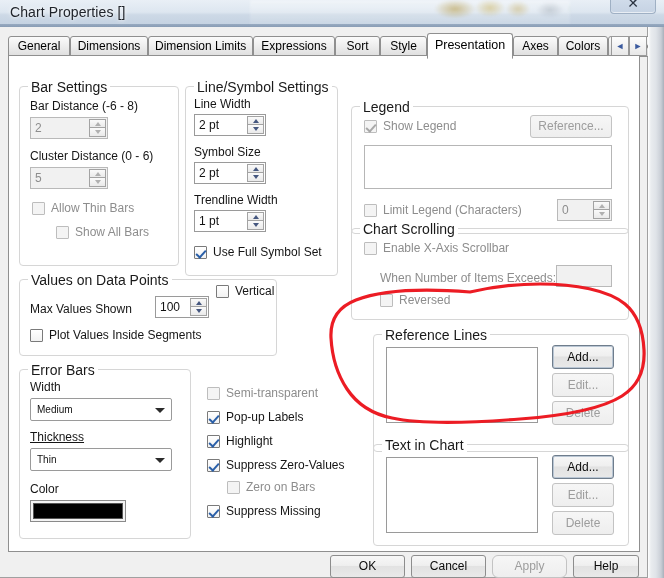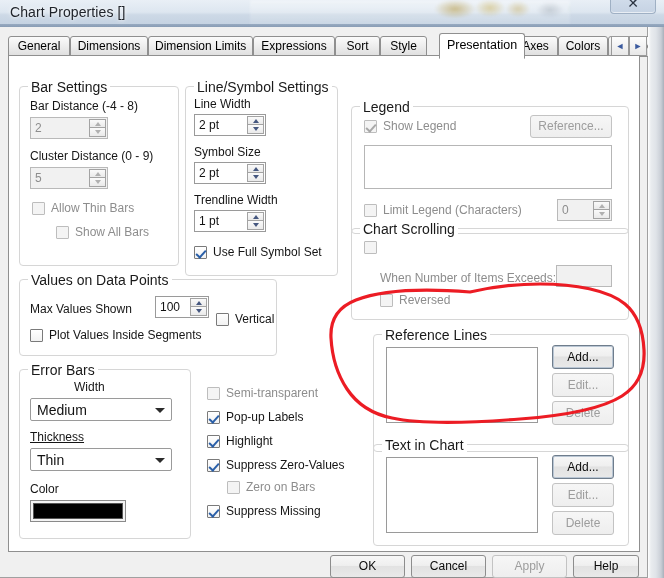--- a/index.html
+++ b/index.html
@@ -211,21 +211,21 @@
   .listbox.dis { border-color: #b6b6b6; background:#fff; }
 
   
   .combo {
     position: absolute; height: 23px;
     background: #ffffff;
     border: 1px solid #9a9a9a;
     border-radius: 2px;
     display: flex; align-items: center;
   }
-  .combo .cval { flex: 1 1 auto; padding-left: 6px; font-size: 14px; color: #111; }
+  .combo .cval { flex: 1 1 auto; padding-left: 6px; font-size: 10px; color: #111; }
   .combo .carrow {
     flex: 0 0 22px; position: relative; height: 100%;
   }
   .combo .carrow::after {
     content: ""; position: absolute; left: 50%; top: 50%;
     margin-left: -5px; margin-top: -2px;
     border-left: 5px solid transparent;
     border-right: 5px solid transparent;
     border-top: 5px solid #2b2b2b;
   }
@@ -264,42 +264,42 @@
 
 <div id="dialog">
 
   <div id="tabstrip">
     <div class="tab" style="left:0px;   width:62px;">General</div>
     <div class="tab" style="left:62px;  width:78px;">Dimensions</div>
     <div class="tab" style="left:140px; width:105px;">Dimension Limits</div>
     <div class="tab" style="left:245px; width:82px;">Expressions</div>
     <div class="tab" style="left:327px; width:45px;">Sort</div>
     <div class="tab" style="left:372px; width:47px;">Style</div>
-    <div class="tab selected" style="left:419px; width:86px;margin-left:12px;">Presentation</div>
+    <div class="tab selected" style="left:419px; width:86px;">Presentation</div>
     <div class="tab" style="left:505px; width:45px;">Axes</div>
     <div class="tab" style="left:550px; width:50px;">Colors</div>
     <div class="tab" style="left:600px; width:56px;">Number</div>
 
     <div class="tabnav" style="left:603px;">◄</div>
     <div class="tabnav" style="left:621px;">►</div>
   </div>
 
   <div id="tabpage">
 
     <div class="group" style="left:10px; top:30px; width:160px; height:180px;">
       <div class="legend-title">Bar Settings</div>
-      <div class="lbl" style="left:10px; top:12px;">Bar Distance (-4 - 8)</div>
+      <div class="lbl" style="left:10px; top:12px;">Bar Distance (-6 - 8)</div>
       <div class="spin dis" style="left:10px; top:30px; width:78px;">
         <div class="val">2</div>
         <div class="arrows">
           <div class="up"></div>
           <div class="down"></div>
         </div>
       </div>
-      <div class="lbl" style="left:10px; top:62px;">Cluster Distance (0 - 9)</div>
+      <div class="lbl" style="left:10px; top:62px;">Cluster Distance (0 - 6)</div>
       <div class="spin dis" style="left:10px; top:80px; width:78px;">
         <div class="val">5</div>
         <div class="arrows">
           <div class="up"></div>
           <div class="down"></div>
         </div>
       </div>
       <div class="cb dis" style="left:12px; top:114px;">
         <div class="box"></div>
         <div class="txt">Allow Thin Bars</div>
@@ -345,33 +345,33 @@
     <div class="group" style="left:10px; top:223px; width:258px; height:77px;">
       <div class="legend-title">Values on Data Points</div>
       <div class="lbl" style="left:10px; top:22px;">Max Values Shown</div>
       <div class="spin" style="left:135px; top:16px; width:54px;">
         <div class="val">100</div>
         <div class="arrows">
           <div class="up"></div>
           <div class="down"></div>
         </div>
       </div>
-      <div class="cb" style="left:196px; top:32px;">
+      <div class="cb" style="left:196px; top:4px;">
         <div class="box"></div>
         <div class="txt">Vertical</div>
       </div>
       <div class="cb" style="left:10px; top:48px;">
         <div class="box"></div>
         <div class="txt">Plot Values Inside Segments</div>
       </div>
     </div>
 
     <div class="group" style="left:10px; top:313px; width:172px; height:170px;">
       <div class="legend-title">Error Bars</div>
-      <div class="lbl" style="left:10px; top:10px;margin-left:44px;">Width</div>
+      <div class="lbl" style="left:10px; top:10px;">Width</div>
       <div class="combo" style="left:10px; top:28px; width:142px;">
         <div class="cval">Medium</div>
         <div class="carrow"></div>
       </div>
       <div class="lbl" style="left:10px; top:60px;text-decoration:underline;">Thickness</div>
       <div class="combo" style="left:10px; top:78px; width:142px;">
         <div class="cval">Thin</div>
         <div class="carrow"></div>
       </div>
       <div class="lbl" style="left:10px; top:112px;">Color</div>
@@ -425,20 +425,21 @@
           <div class="up"></div>
           <div class="down"></div>
         </div>
       </div>
     </div>
 
     <div class="group" style="left:342px; top:172px; width:278px; height:92px;">
       <div class="legend-title">Chart Scrolling</div>
       <div class="cb dis" style="left:12px; top:12px;">
         <div class="box"></div>
+        <div class="txt">Enable X-Axis Scrollbar</div>
       </div>
       <div class="lbl dis" style="left:28px; top:42px;">When Number of Items Exceeds:</div>
       <div class="spin dis" style="left:204px; top:36px; width:56px; height:22px;">
         <div class="val"></div>
       </div>
       <div class="cb dis" style="left:28px; top:64px;">
         <div class="box"></div>
         <div class="txt">Reversed</div>
       </div>
     </div>
@@ -457,21 +458,21 @@
       <div class="btn default" style="left:178px; top:10px; width:62px; height:24px; line-height:22px;">Add...</div>
       <div class="btn dis" style="left:178px; top:38px; width:62px; height:24px; line-height:22px;">Edit...</div>
       <div class="btn dis" style="left:178px; top:66px; width:62px; height:24px; line-height:22px;">Delete</div>
     </div>
 
   </div>
 
   <div id="buttonbar">
     <div class="btn" style="left:330px; top:0px; width:75px; height:23px; line-height:21px;">OK</div>
     <div class="btn" style="left:411px; top:0px; width:75px; height:23px; line-height:21px;">Cancel</div>
-    <div class="btn dis" style="left:492px; top:0px; width:75px; height:23px; line-height:21px;">Apply</div>
+    <div class="btn dis" style="left:492px; top:0px; width:75px; height:23px; line-height:21px;border-radius:6px;">Apply</div>
     <div class="btn" style="left:573px; top:0px; width:66px; height:23px; line-height:21px;">Help</div>
   </div>
 
 </div>
 
 <div id="dialog-edge"></div>
 
 <svg id="annotation" viewBox="0 0 664 578" preserveAspectRatio="none">
   <path id="annotation-path" d="M 470 292
            C 420 288, 382 290, 356 300

